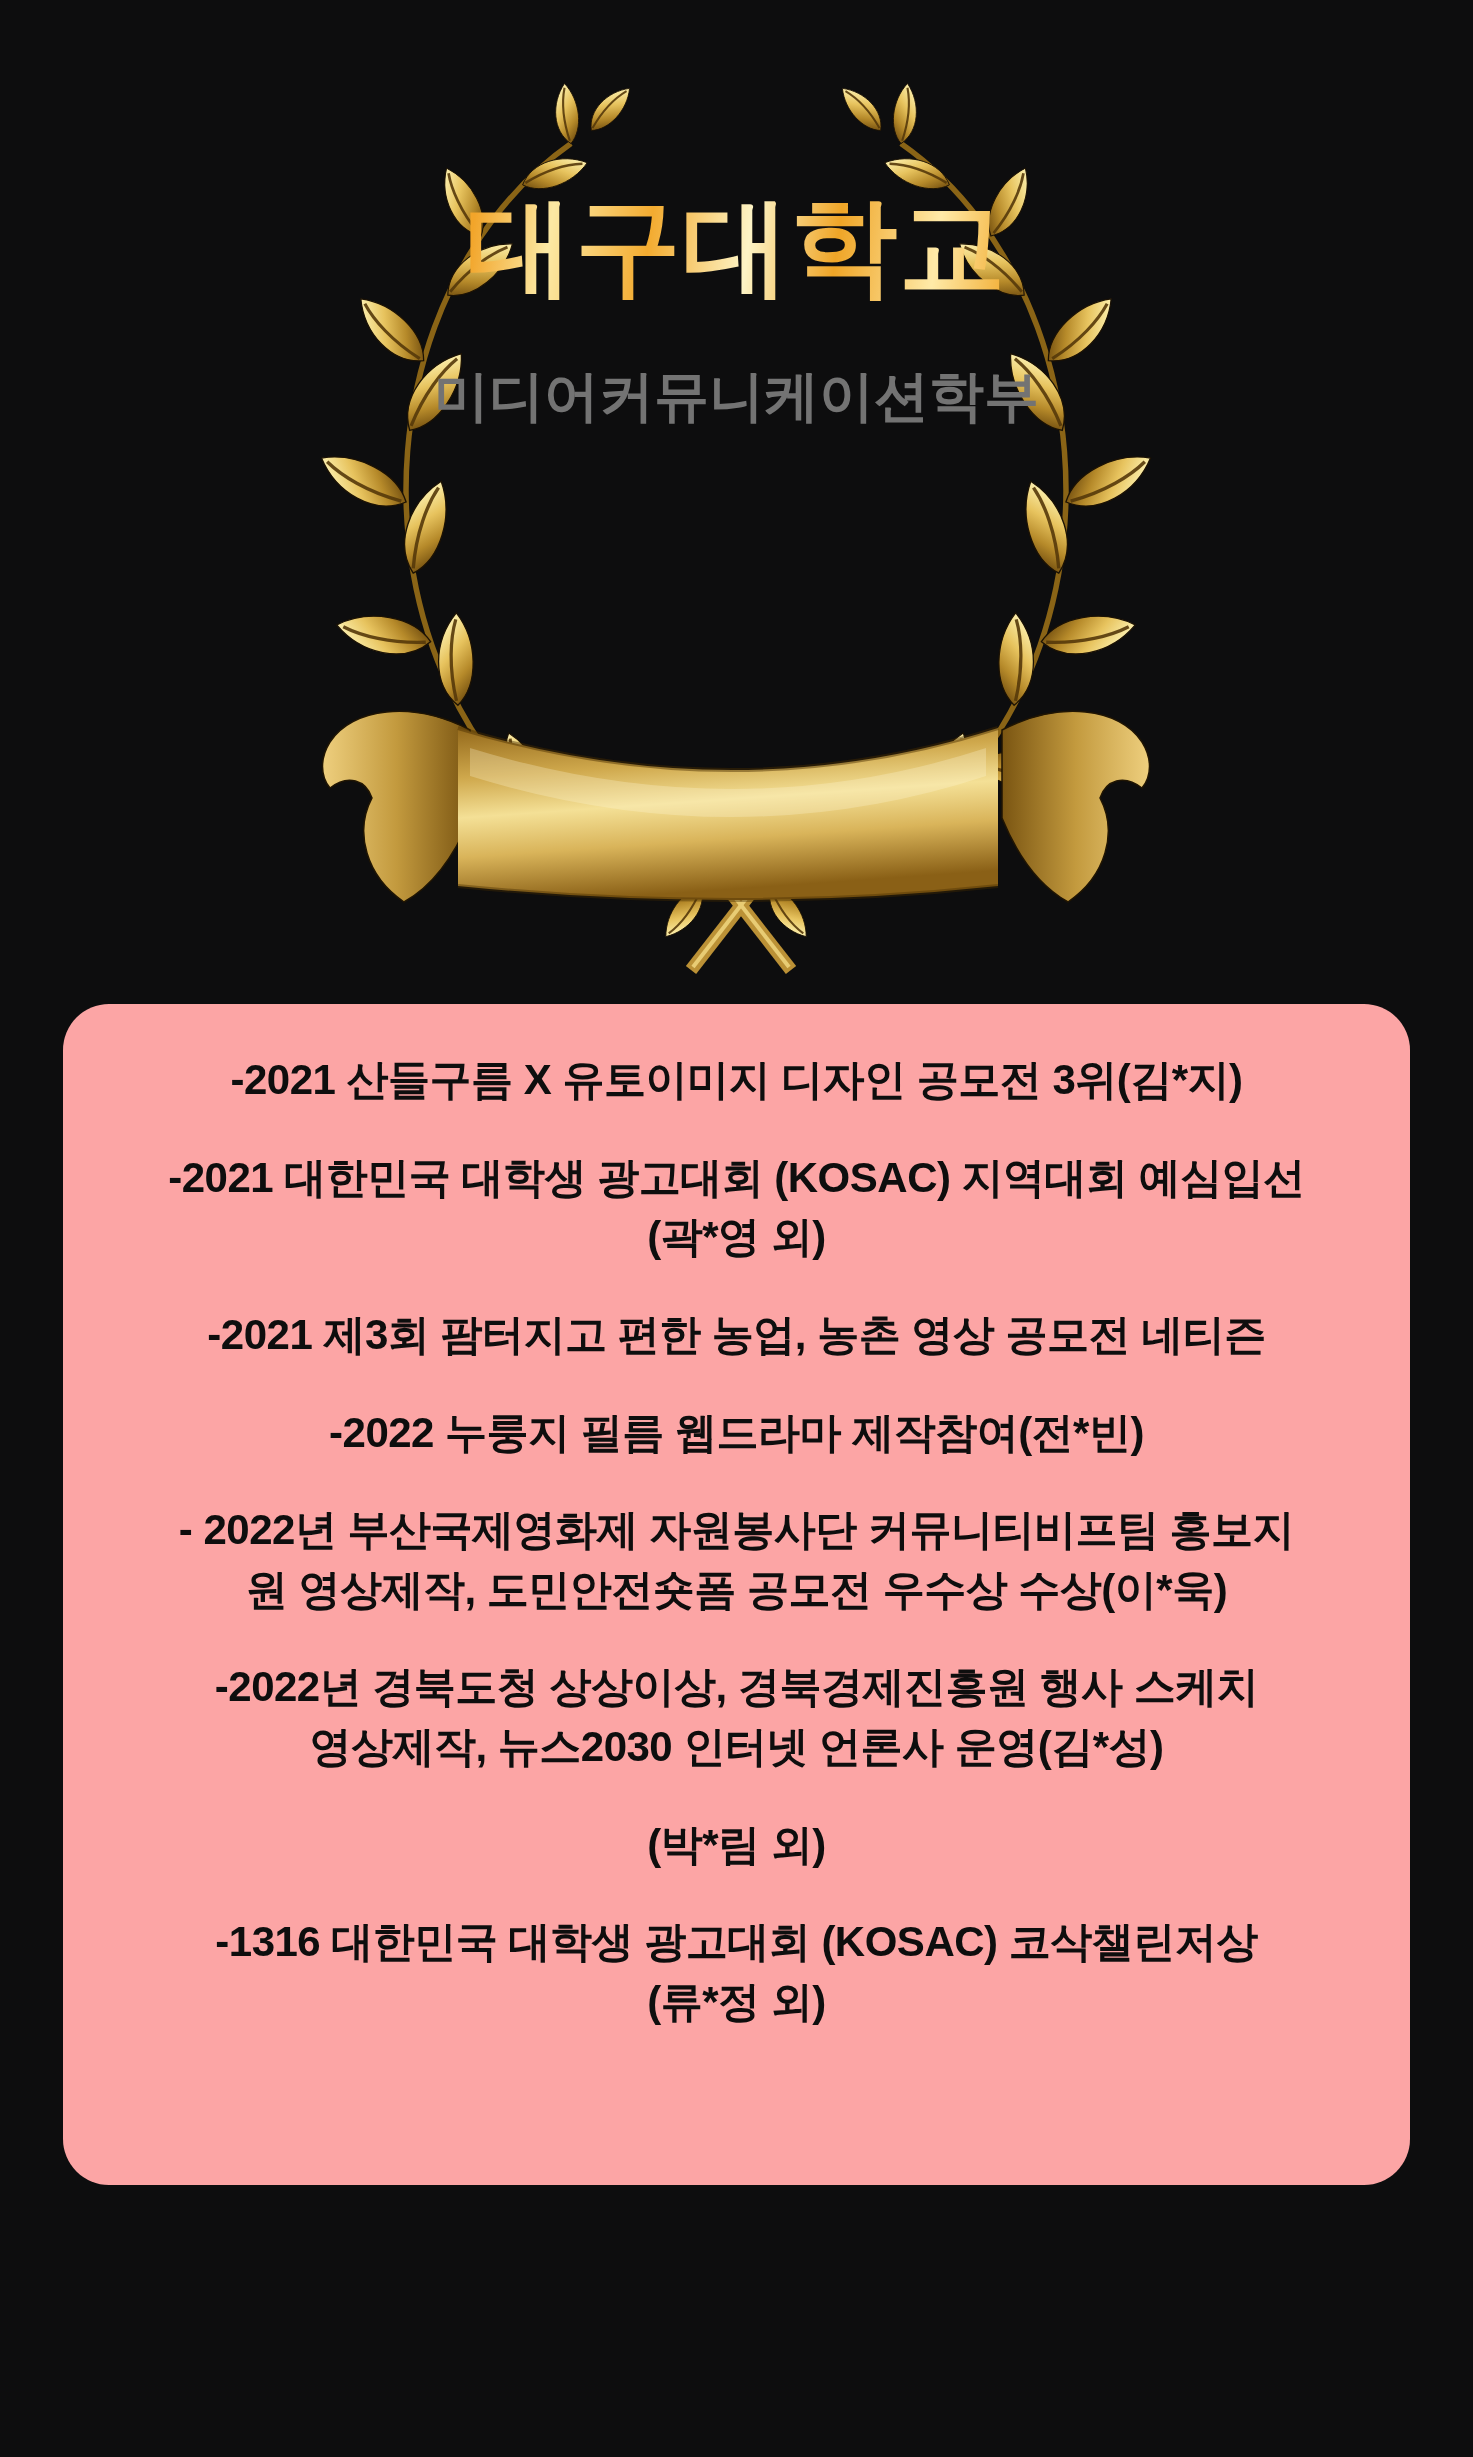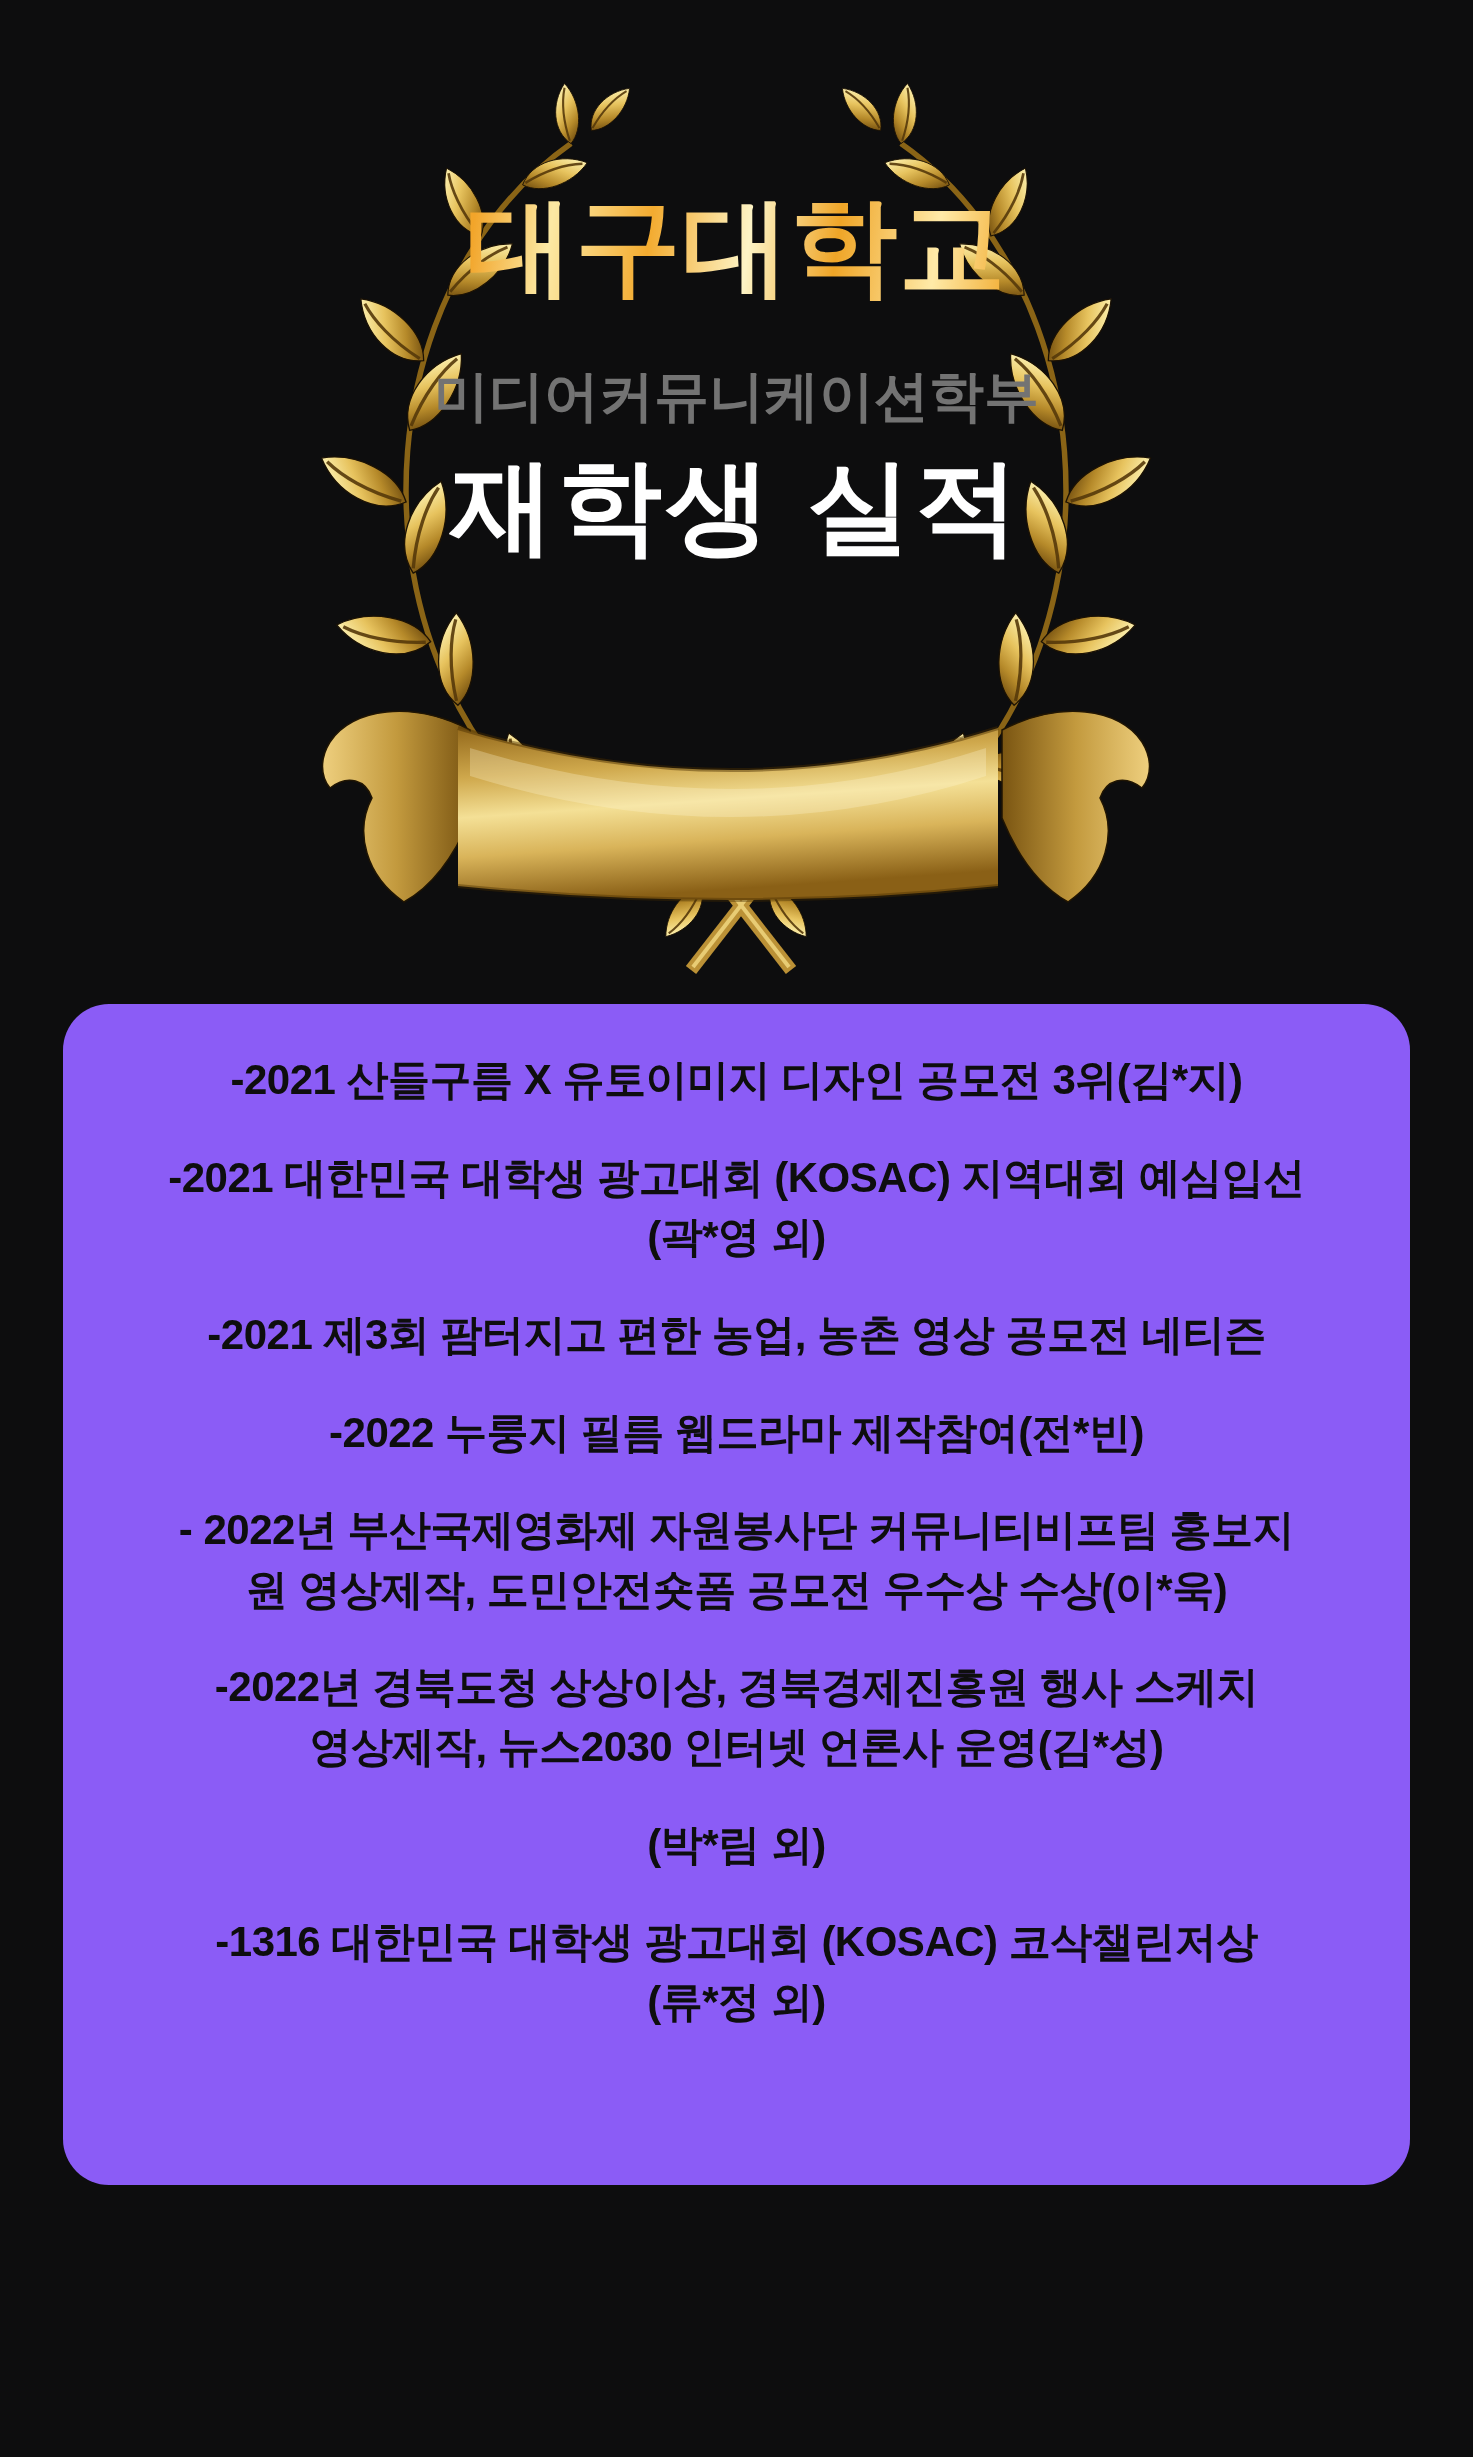--- a/index.html
+++ b/index.html
@@ -56,21 +56,21 @@
     font-weight: 900;
     color: #ffffff;
     letter-spacing: 4px;
   }
 
   
   .card {
     position: absolute;
     left: 63px; top: 1004px;
     width: 1347px; height: 1181px;
-    background: #8b5cf6;
+    background: #fca5a5;
     border-radius: 46px;
   }
   .ach-list {
     box-sizing: border-box;
     width: 100%; height: 100%;
     padding: 46px 8px 0 8px;
     display: flex;
     flex-direction: column;
     align-items: center;
     gap: 38px;
@@ -175,21 +175,20 @@
       <path d="M164,658 Q442,742 704,658" fill="none" stroke="rgba(70,45,0,0.45)" stroke-width="4"></path>
       <path d="M164,816 Q442,844 704,816" fill="none" stroke="rgba(70,45,0,0.4)" stroke-width="4"></path>
       <path d="M176,678 Q442,760 692,678 L692,706 Q442,788 176,706 Z" fill="rgba(255,248,214,0.28)"></path>
     </g>
   </svg>
 
   <div class="hero-text uni-title">
     <span>대구대학교</span>
   </div>
   <div class="hero-text dept-title">미디어커뮤니케이션학부</div>
-  <div class="hero-text main-title">재학생 실적</div>
 
   <div class="card">
     <div class="ach-list">
         <div class="ach-item">
           <div class="ach-line">-2021 산들구름 X 유토이미지 디자인 공모전 3위(김*지)</div>
         </div>
         <div class="ach-item">
           <div class="ach-line">-2021 대한민국 대학생 광고대회 (KOSAC) 지역대회 예심입선</div>
           <div class="ach-line">(곽*영 외)</div>
         </div>

